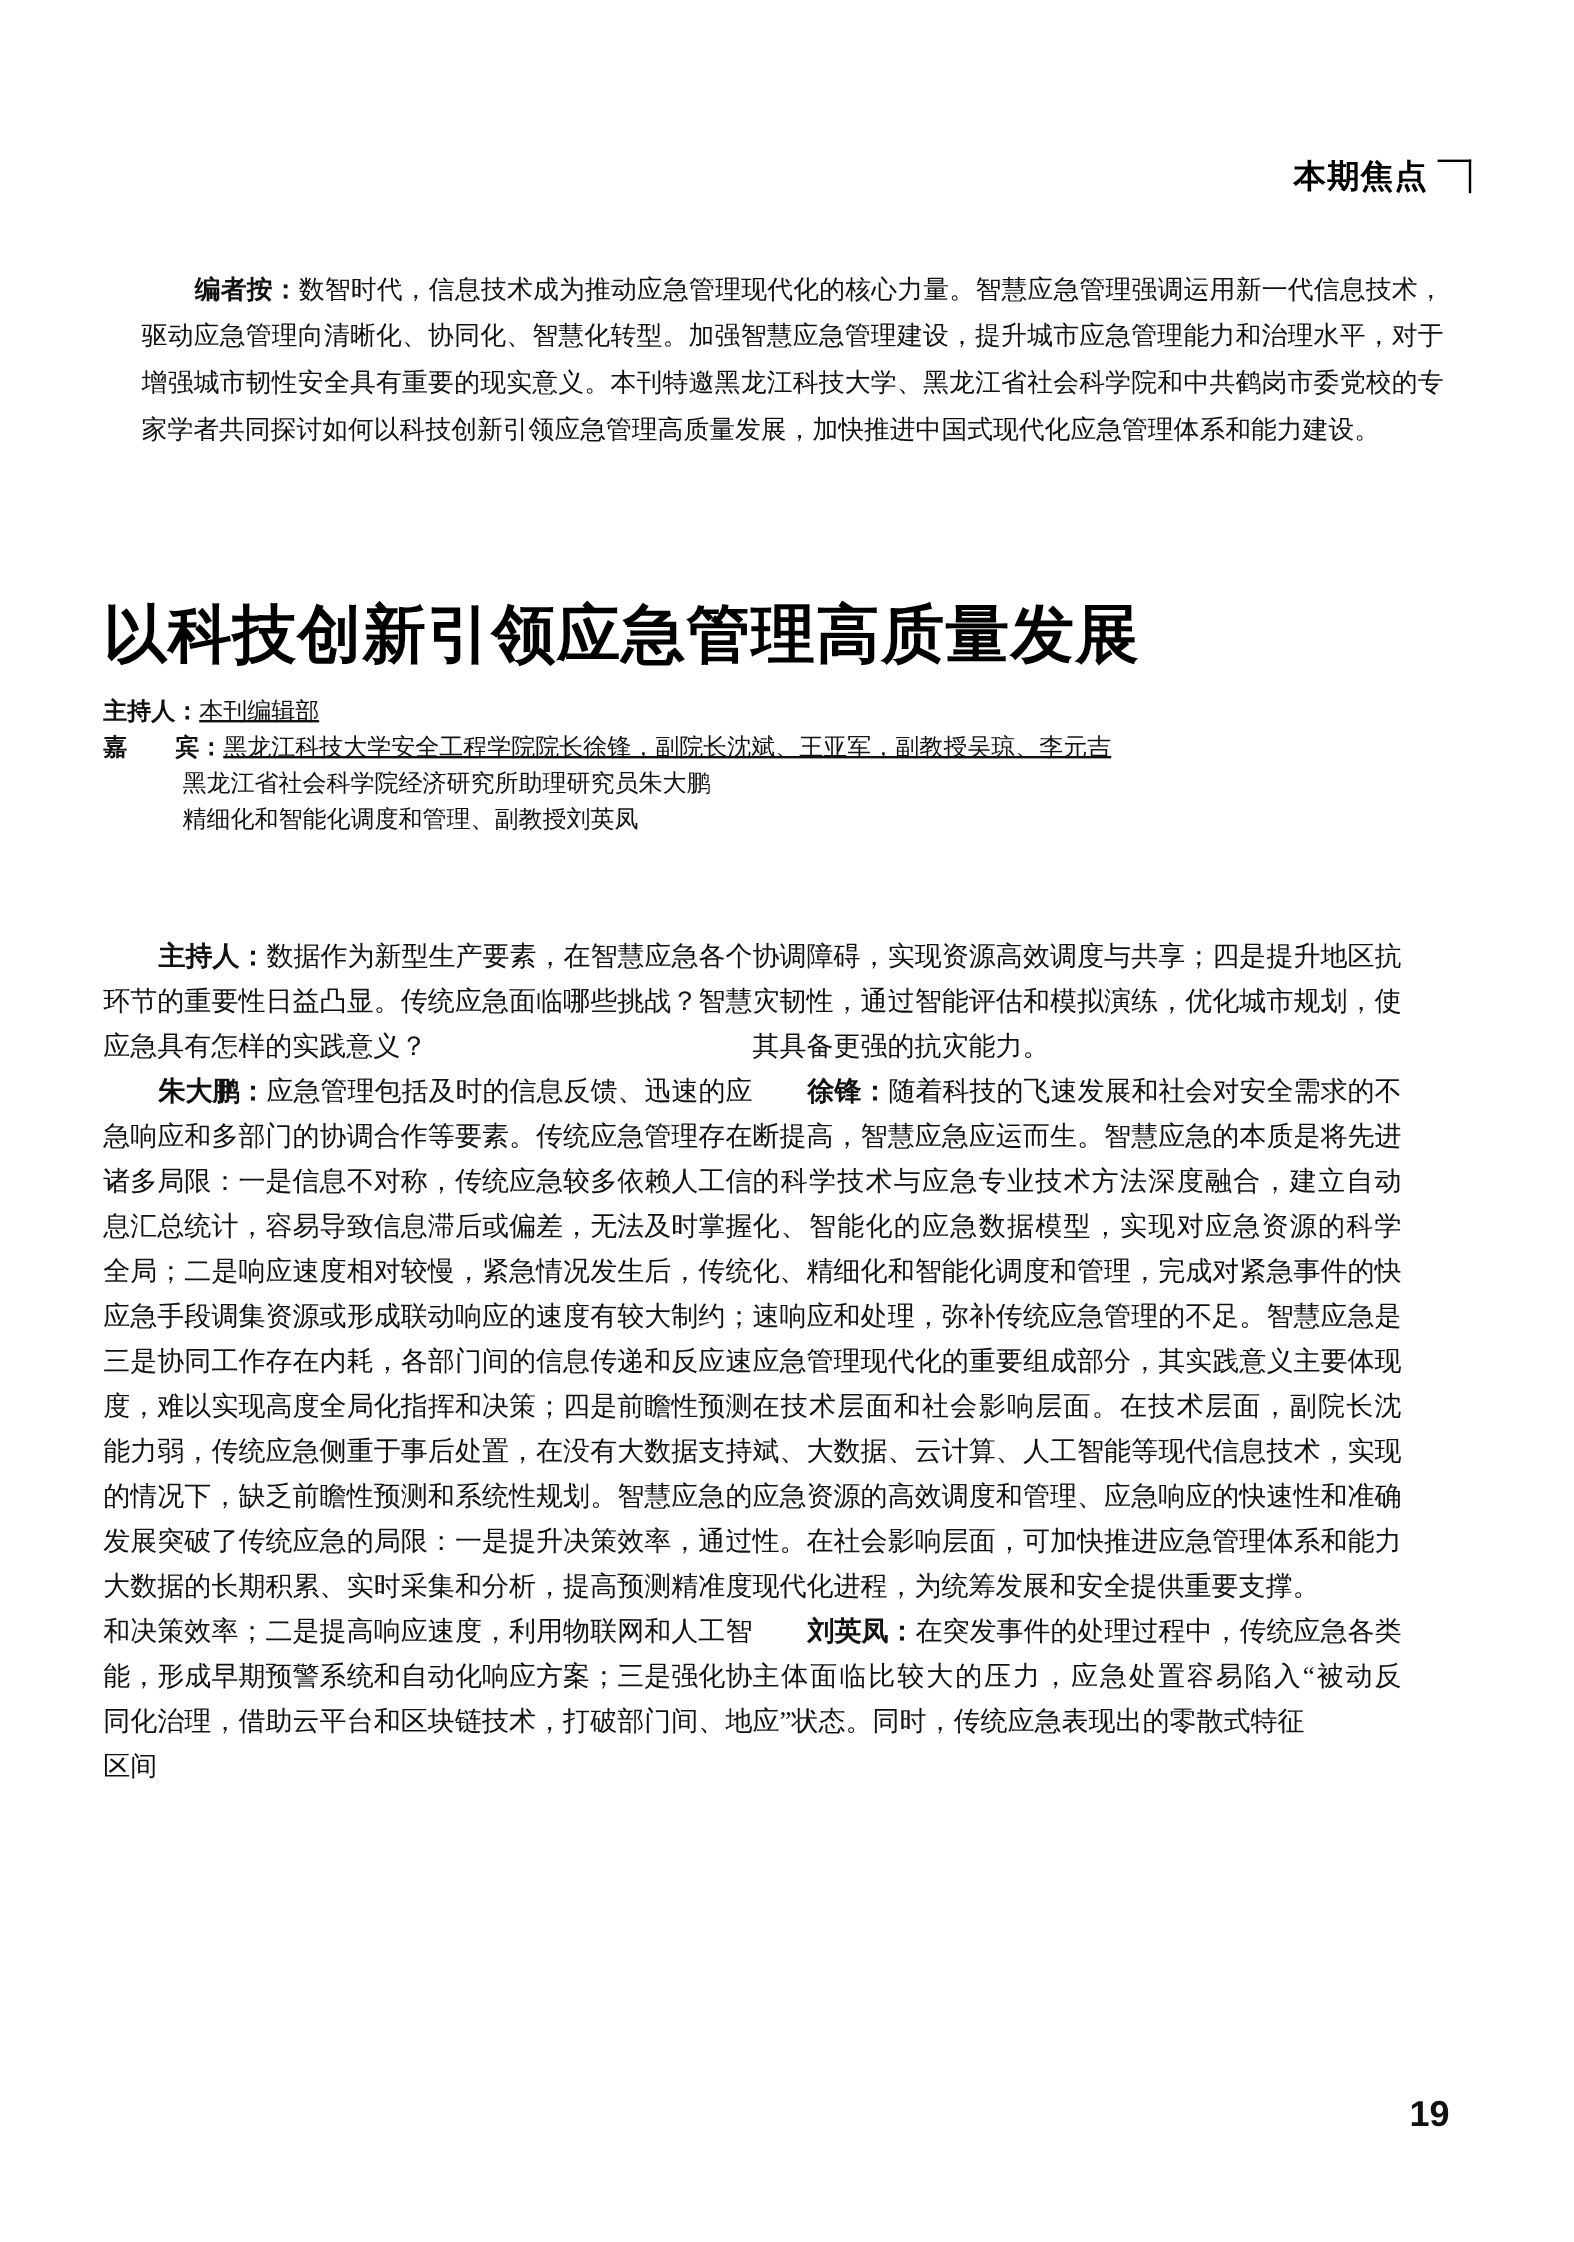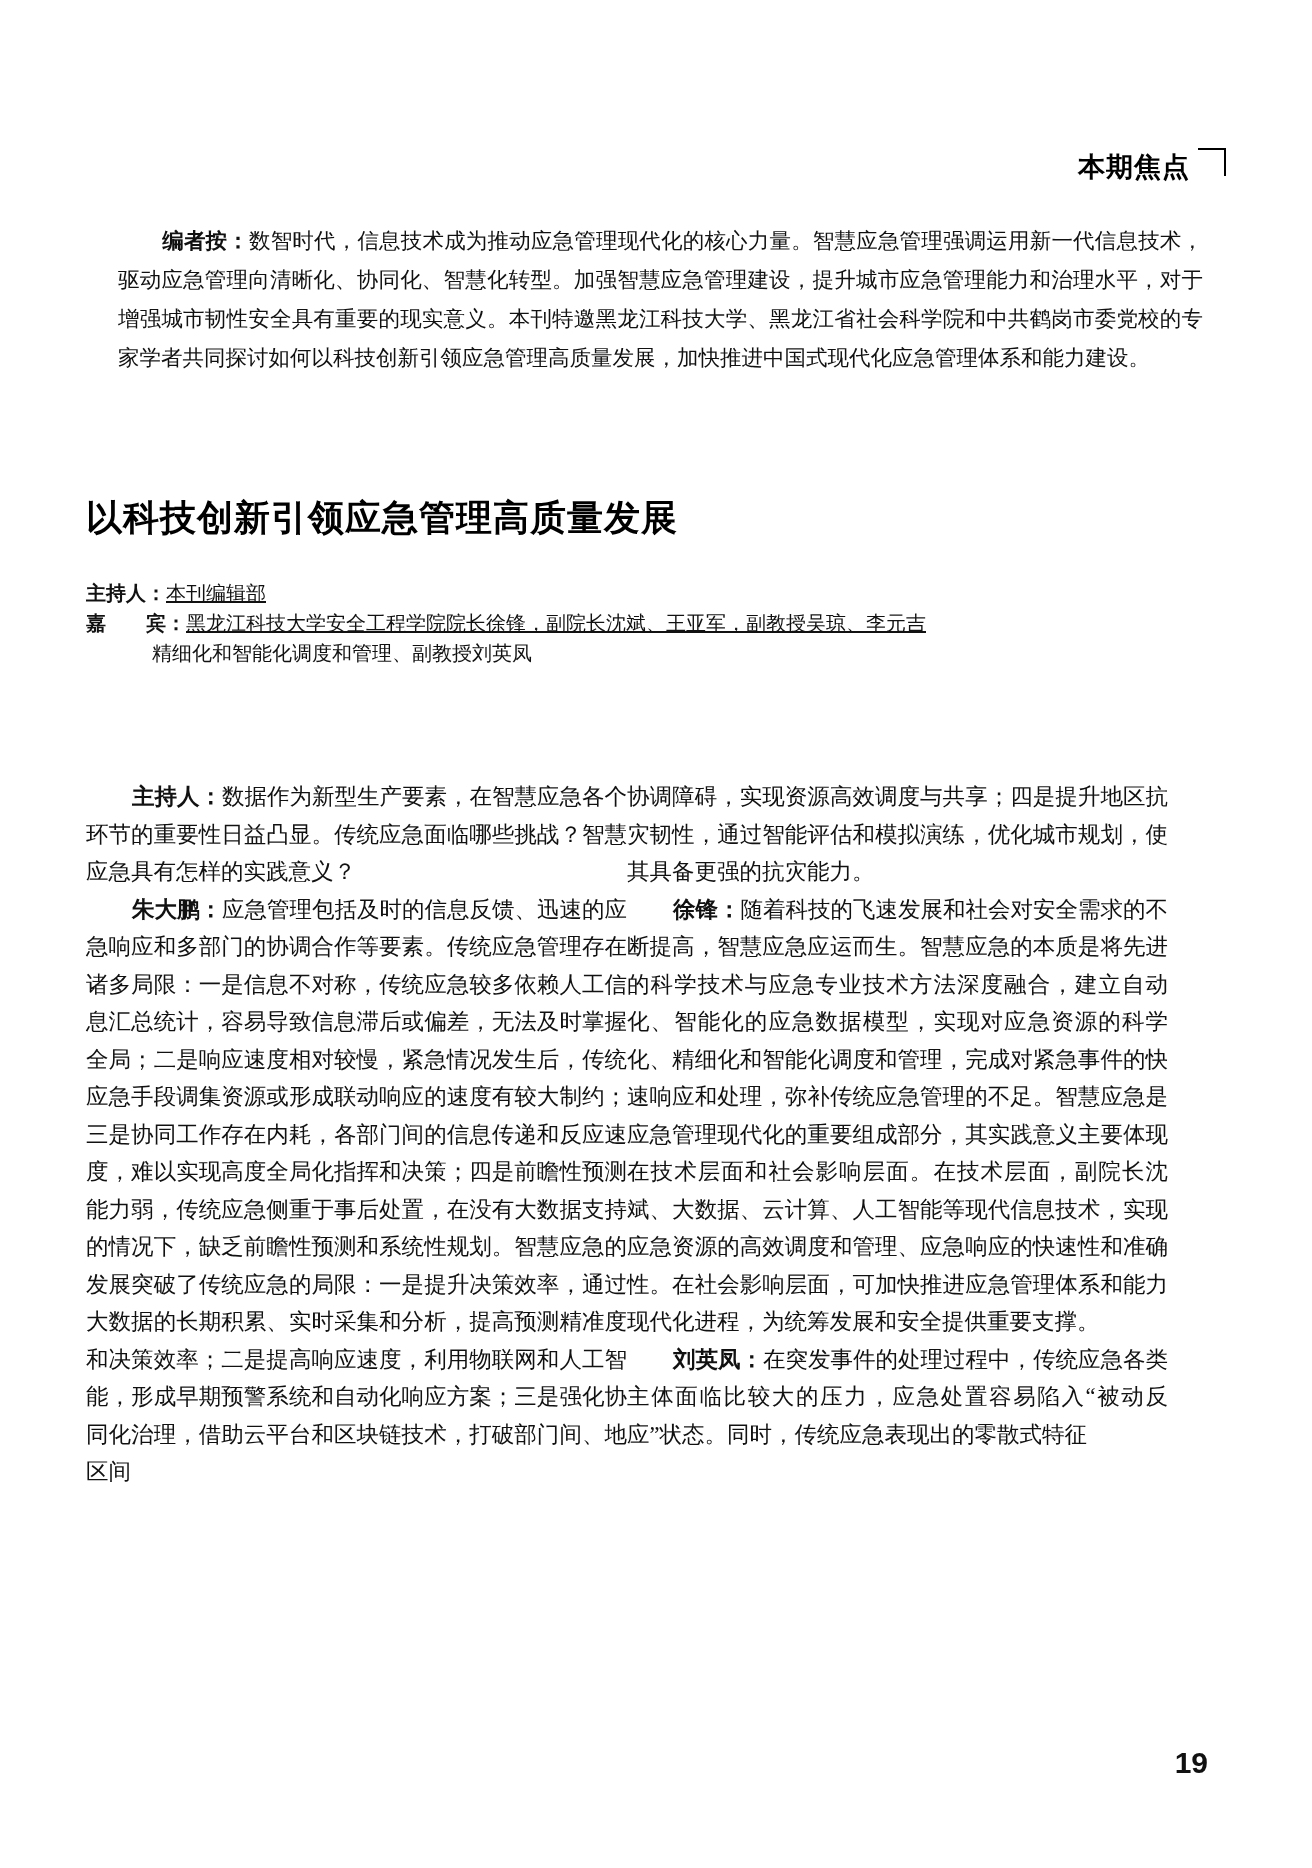--- a/index.html
+++ b/index.html
@@ -25,23 +25,23 @@
     position: absolute;
     left: 0; top: 0;
     width: 74px; height: 100%;
     background: #ffffff;
   }
 
   
   .header {
     position: absolute;
     right: 86px;
-    top: 140px;
+    top: 120px;
     display: flex;
-    align-items: center;
+    align-items: flex-end;
   }
   .header-title {
     font-family: "Liberation Sans", sans-serif;
     font-weight: bold;
     font-size: 27px;
     letter-spacing: 1px;
     color: #000;
     line-height: 1;
     padding-top: 14px;
   }
@@ -75,21 +75,21 @@
     width: 44px;
   }
 
   
   .main-title {
     position: absolute;
     left: 86px;
     top: 494px;
     font-family: Liberation Mono, monospace;
     font-weight: bold;
-    font-size: 36px;
+    font-size: 53px;
     letter-spacing: 1px;
     color: #000;
     white-space: nowrap;
   }
 
   
   .credits {
     position: absolute;
     left: 86px;
     top: 578px;
@@ -172,20 +172,21 @@
 
   <div class="credits">
     <div class="credit-row">
       <span class="credit-label">主持人：</span>
       <span class="credit-value">本刊编辑部</span>
     </div>
     <div class="credit-row">
       <span class="credit-label">嘉　　宾：</span>
       <span class="credit-value">黑龙江科技大学安全工程学院院长徐锋，副院长沈斌、王亚军，副教授吴琼、李元吉</span>
     </div>
+    <div class="credit-sub">黑龙江省社会科学院经济研究所助理研究员朱大鹏</div>
     <div class="credit-sub">精细化和智能化调度和管理、副教授刘英凤</div>
   </div>
 
   <div class="columns">
     <div class="col">
       <p class="indent"><span class="speaker">主持人：</span><span>数据作为新型生产要素，在智慧应急各个环节的重要性日益凸显。传统应急面临哪些挑战？智慧应急具有怎样的实践意义？</span></p>
       <p class="indent"><span class="speaker">朱大鹏：</span><span>应急管理包括及时的信息反馈、迅速的应急响应和多部门的协调合作等要素。传统应急管理存在诸多局限：一是信息不对称，传统应急较多依赖人工信息汇总统计，容易导致信息滞后或偏差，无法及时掌握全局；二是响应速度相对较慢，紧急情况发生后，传统应急手段调集资源或形成联动响应的速度有较大制约；三是协同工作存在内耗，各部门间的信息传递和反应速度，难以实现高度全局化指挥和决策；四是前瞻性预测能力弱，传统应急侧重于事后处置，在没有大数据支持的情况下，缺乏前瞻性预测和系统性规划。智慧应急的发展突破了传统应急的局限：一是提升决策效率，通过大数据的长期积累、实时采集和分析，提高预测精准度和决策效率；二是提高响应速度，利用物联网和人工智能，形成早期预警系统和自动化响应方案；三是强化协同化治理，借助云平台和区块链技术，打破部门间、地区间</span></p>
     </div>
     <div class="col">
       <p><span class="speaker"></span><span>协调障碍，实现资源高效调度与共享；四是提升地区抗灾韧性，通过智能评估和模拟演练，优化城市规划，使其具备更强的抗灾能力。</span></p>

